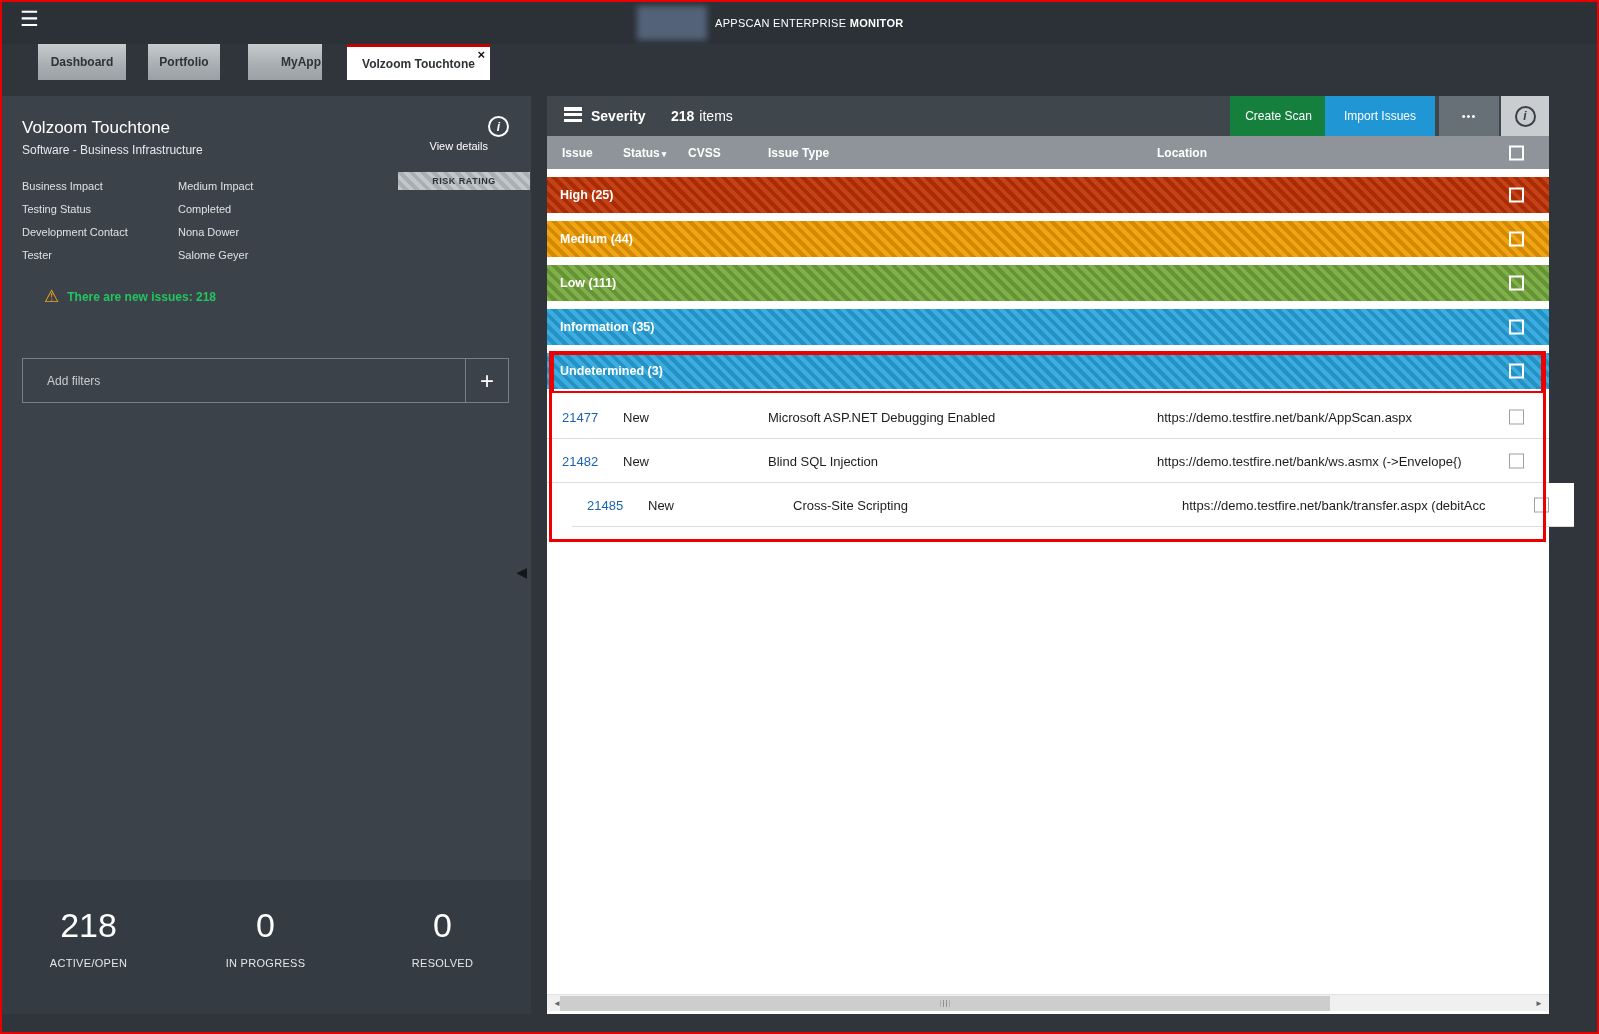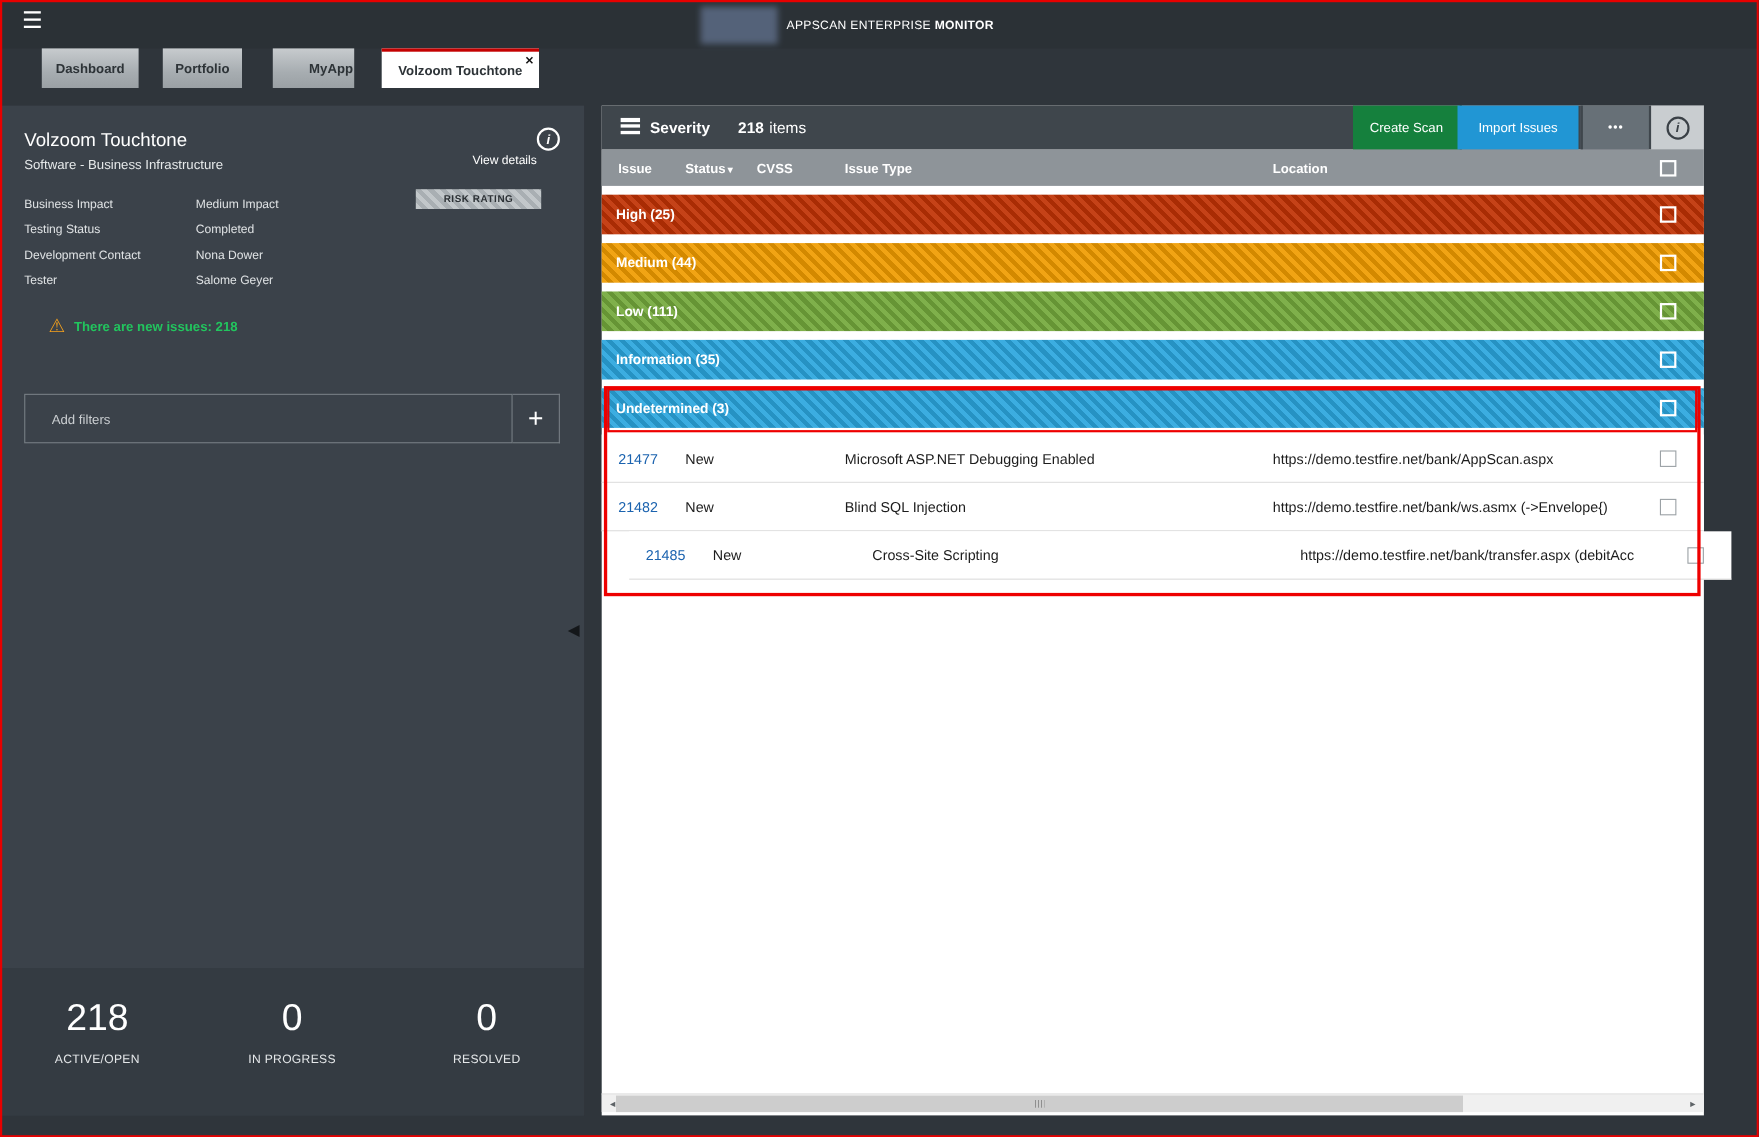--- a/index.html
+++ b/index.html
@@ -30,21 +30,21 @@
   
   .left-panel { position:absolute; left:0; top:96px; width:531px; height:918px; background:#3b424a; color:#fff; }
   .lp-title { position:absolute; left:22px; top:22px; font-size:17px; font-weight:normal; }
   .lp-subtitle { position:absolute; left:22px; top:47px; font-size:12px; color:#e6e9ea; }
   .lp-info { position:absolute; left:488px; top:20px; width:21px; height:21px; border:2px solid #fff; border-radius:50%;
              color:#fff; font-size:12px; font-weight:bold; font-style:italic; display:flex; align-items:center; justify-content:center; cursor:pointer; }
   .lp-viewdetails { position:absolute; right:43px; top:44px; font-size:11px; color:#fff; cursor:pointer; }
   .lp-fields { position:absolute; left:22px; top:78px; width:340px; font-size:11px; color:#dfe2e4; }
   .lp-field { display:flex; height:23px; align-items:center; }
   .lp-field .lbl { width:156px; }
-  .risk { position:absolute; left:378px; top:76px; width:114px; }
+  .risk { position:absolute; left:398px; top:76px; width:132px; }
   .risk-head { height:18px; background:repeating-linear-gradient(45deg,#c2c7ca 0 4px,#a9afb3 4px 8px);
                color:#2c3135; font-size:9px; font-weight:bold; letter-spacing:.5px;
                display:flex; align-items:center; justify-content:center; }
   .risk-val { height:56px; background:#262c31; color:#fff; font-size:27px; font-weight:normal;
               display:flex; align-items:center; justify-content:center; letter-spacing:4px; padding-left:4px; }
   .lp-alert { position:absolute; left:44px; top:192px; display:flex; align-items:center; gap:8px; }
   .lp-alert .warn { color:#f6a21d; font-size:17px; line-height:1; }
   .lp-alert .txt { color:#22c55e; font-size:12px; font-weight:bold; }
   .lp-filter { position:absolute; left:22px; top:262px; display:flex; }
   .lp-filter input { width:444px; height:45px; background:transparent; border:1px solid #777e84;

